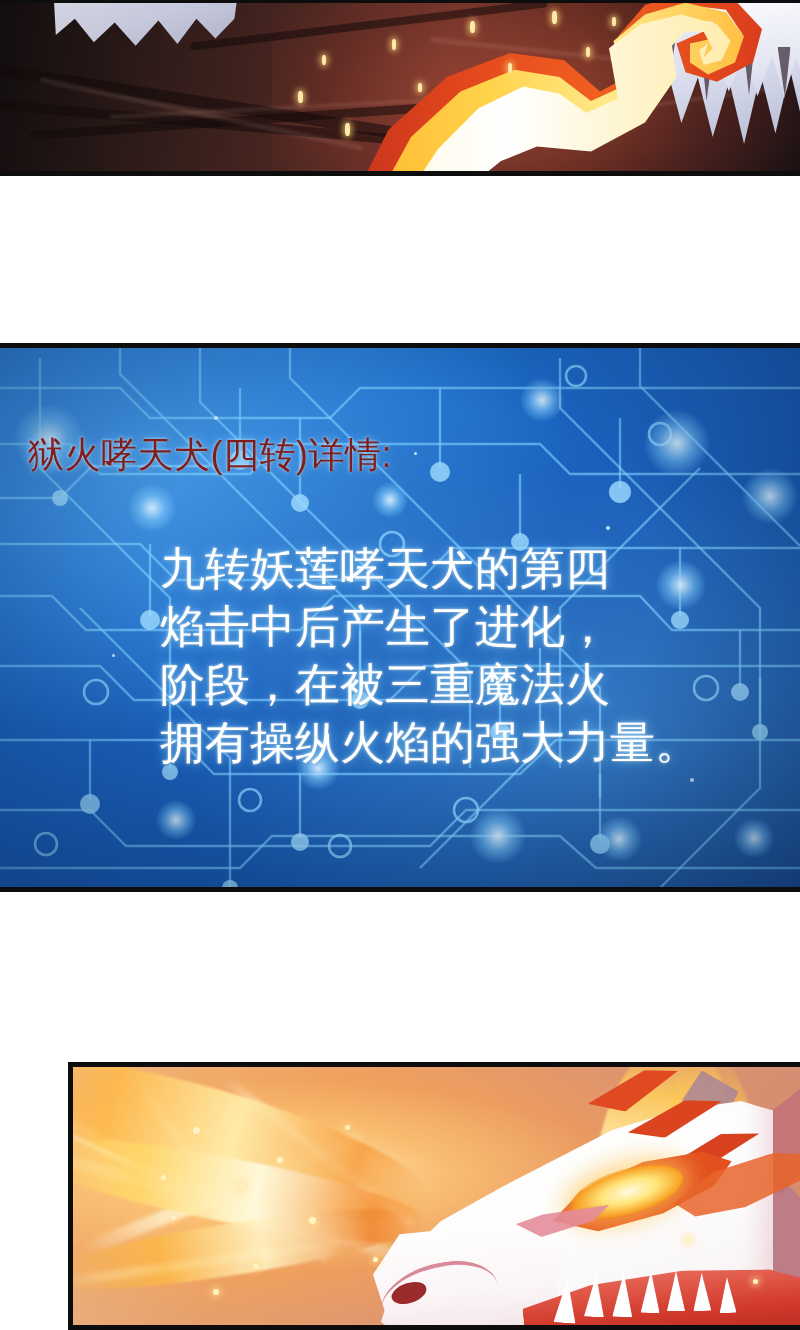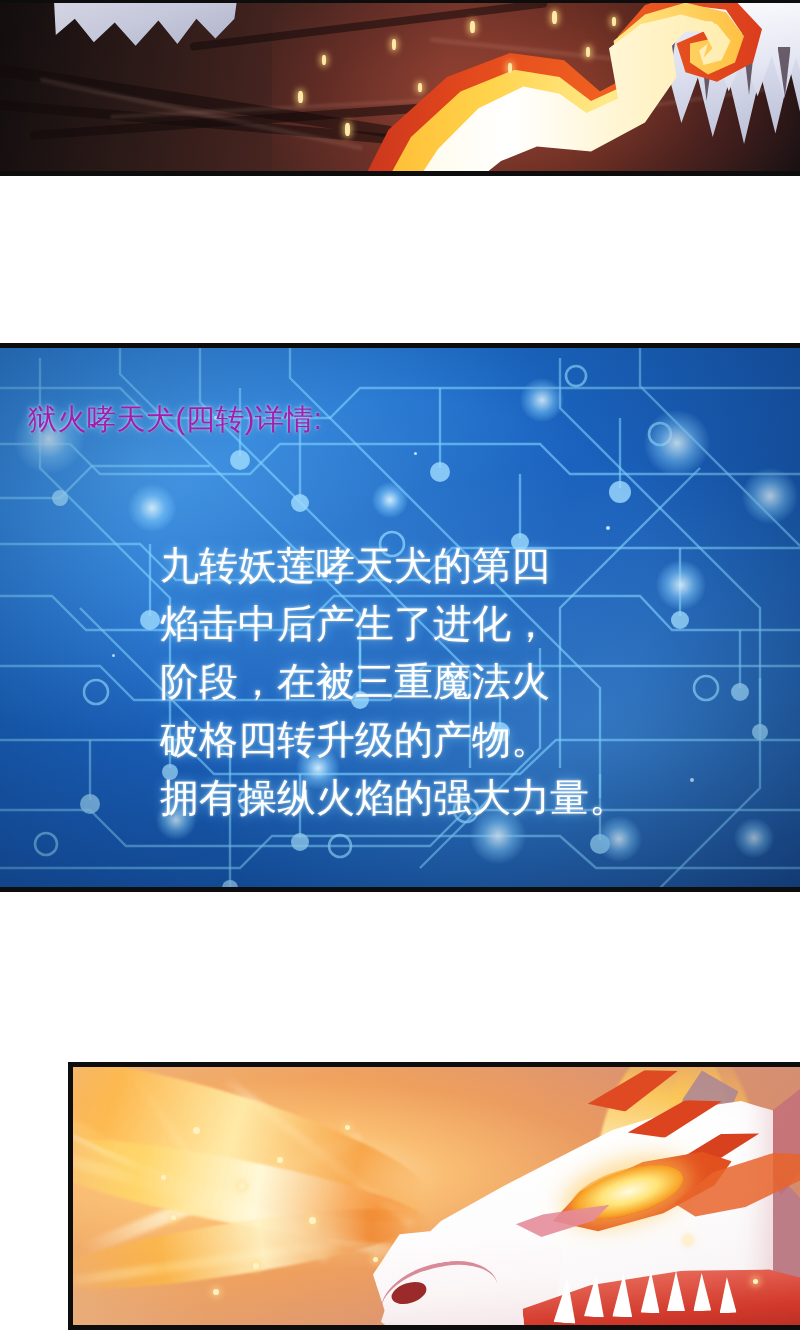--- a/index.html
+++ b/index.html
@@ -69,26 +69,26 @@
   .vignette{position:absolute;inset:0;
      background:radial-gradient(ellipse at 50% 45%,rgba(0,0,0,0) 45%,rgba(5,30,70,.40) 100%);}
   .circuit{position:absolute;inset:0;}
   .circuit path,.circuit line,.circuit polyline{fill:none;stroke:#7fd2ff;stroke-opacity:.62;stroke-width:2.4;}
   .circuit circle.node{fill:#9fdcff;fill-opacity:.80;stroke:none;}
   .circuit circle.ring{fill:none;stroke:#8fd6ff;stroke-opacity:.75;stroke-width:2.6;}
   .bokeh{position:absolute;border-radius:50%;
      background:radial-gradient(circle,rgba(215,240,255,.95) 0%,rgba(130,205,255,.55) 38%,rgba(70,170,255,0) 72%);}
   .dust{position:absolute;border-radius:50%;background:rgba(220,245,255,.85);}
 
-  .blue-title{position:absolute;left:28px;top:396px;color:#a21caf;
-      font-size:29px;line-height:46px;letter-spacing:.5px;white-space:nowrap;
+  .blue-title{position:absolute;left:28px;top:432px;color:#7f1d1d;
+      font-size:36px;line-height:46px;letter-spacing:.5px;white-space:nowrap;
       text-shadow:0 0 10px rgba(120,200,255,.9),0 0 3px rgba(255,255,255,.9),1px 1px 2px rgba(0,40,90,.45);}
   .blue-body{position:absolute;left:160px;top:540px;width:500px;color:#ffffff;
-      font-size:39px;line-height:58px;letter-spacing:0px;
-      text-shadow:0 0 12px rgba(120,205,255,.85),0 0 3px rgba(255,255,255,.85),1px 1px 2px rgba(0,40,90,.4);font-family:Liberation Mono, monospace;}
+      font-size:45px;line-height:58px;letter-spacing:0px;
+      text-shadow:0 0 12px rgba(120,205,255,.85),0 0 3px rgba(255,255,255,.85),1px 1px 2px rgba(0,40,90,.4);}
   .blue-body div{white-space:nowrap;}
 
   
   .panel-bottom{position:absolute;left:68px;top:1062px;width:732px;height:268px;
                 overflow:hidden;border:5px solid #0d0d0d;border-right:0;
                 box-sizing:border-box;background:#f6c89a;}
   .fire-bg{position:absolute;inset:0;
      background:
        radial-gradient(ellipse at 30% 42%,rgba(255,236,190,.95) 0%,rgba(255,196,110,.75) 22%,rgba(240,150,70,.55) 45%,rgba(214,128,78,.35) 68%,rgba(198,122,92,.25) 100%),
        linear-gradient(120deg,#f7d7a6 0%,#f0b079 32%,#e3a081 58%,#d9977e 80%,#cf8f7c 100%);}
@@ -255,21 +255,20 @@
 
     <div class="vignette"></div>
   </div>
 
   <div class="blue-title">狱火哮天犬(四转)详情:</div>
 
   <div class="blue-body">
     <div>九转妖莲哮天犬的第四</div>
     <div>焰击中后产生了进化，</div>
     <div>阶段，在被三重魔法火</div>
-    <div>破格四转升级的产物。</div>
     <div>拥有操纵火焰的强大力量。</div>
   </div>
 
   <div class="panel-bottom">
     <div class="fire-bg"></div>
 
     <div class="ray" style="left:-40px;top:34px;width:330px;height:18px;transform:rotate(26deg);"></div>
     <div class="ray" style="left:-30px;top:80px;width:380px;height:12px;transform:rotate(16deg);"></div>
     <div class="ray" style="left:10px;top:176px;width:300px;height:14px;transform:rotate(-22deg);"></div>
     <div class="ray" style="left:-10px;top:210px;width:280px;height:10px;transform:rotate(-8deg);"></div>

